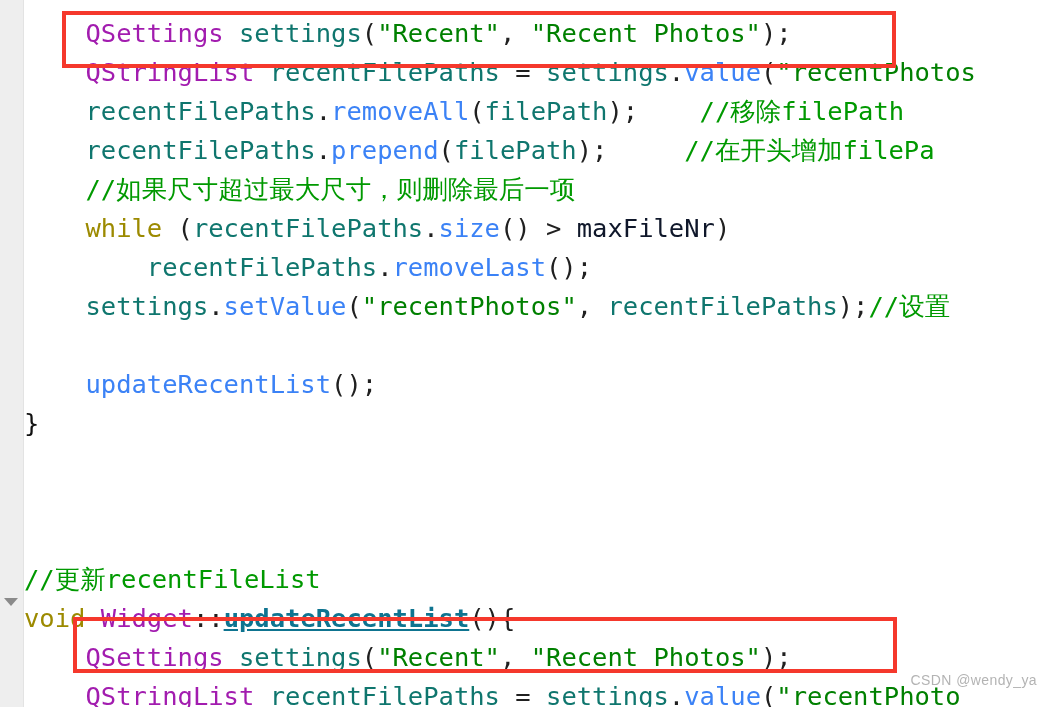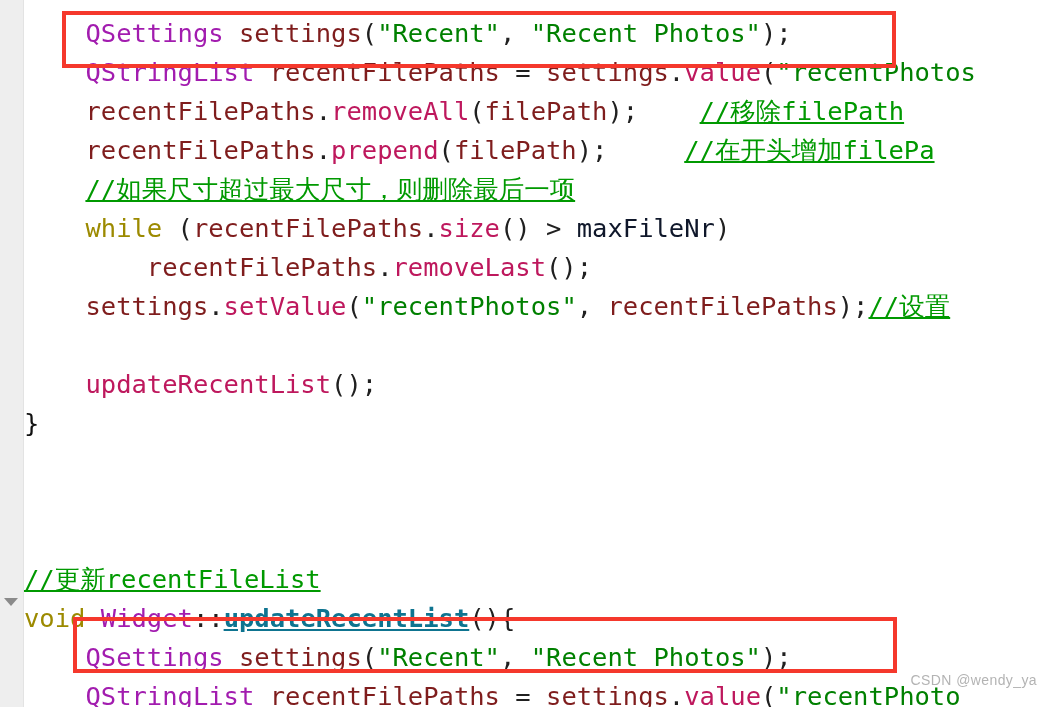--- a/index.html
+++ b/index.html
@@ -51,24 +51,24 @@
     position: absolute;
     left: 0;
     height: 39px;
     line-height: 39px;
     font-size: 25.5px;
     letter-spacing: 0px;
     white-space: pre;
   }
   
   .t-type      { color: #a21caf; }
-  .t-ident     { color: #7f1d1d; }
-  .t-member    { color: #be185d; }
+  .t-ident     { color: #0f766e; }
+  .t-member    { color: #3b82f6; }
   .t-string    { color: #008000; }
-  .t-comment   { color: #009900; text-decoration: underline; }
+  .t-comment   { color: #009900; }
   .t-keyword   { color: #9c8a00; text-align: right; }
   .t-param     { color: #0f172a; }
   .t-punct     { color: #202020; }
   .t-plain     { color: #101010; }
   .t-func-def  { color: #0e7490; font-weight: bold; text-decoration: underline; }
   .t-brace     { color: #101010; }
 
   
   .redbox {
     position: absolute;

